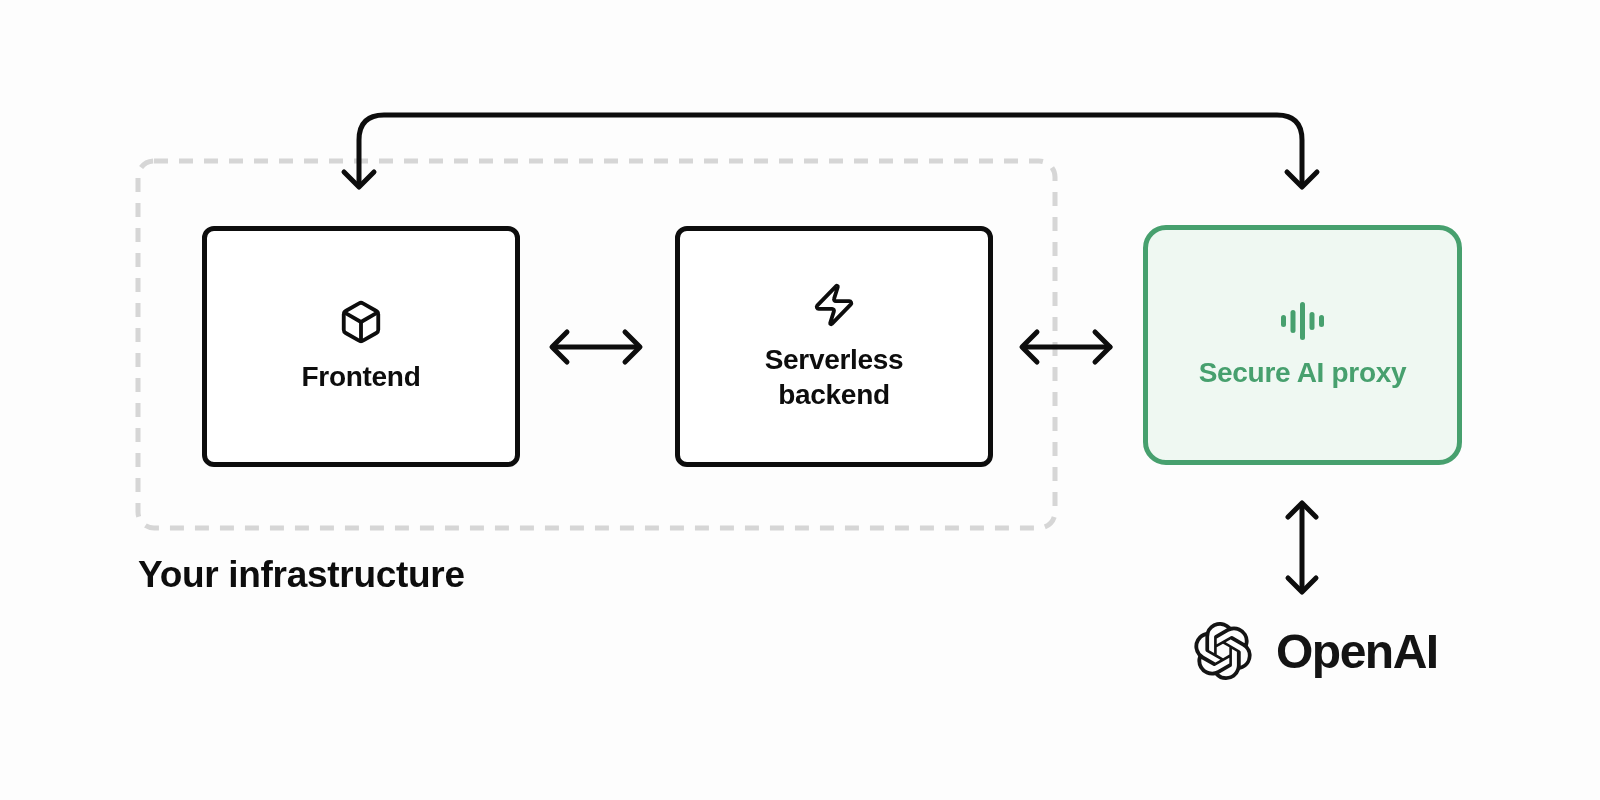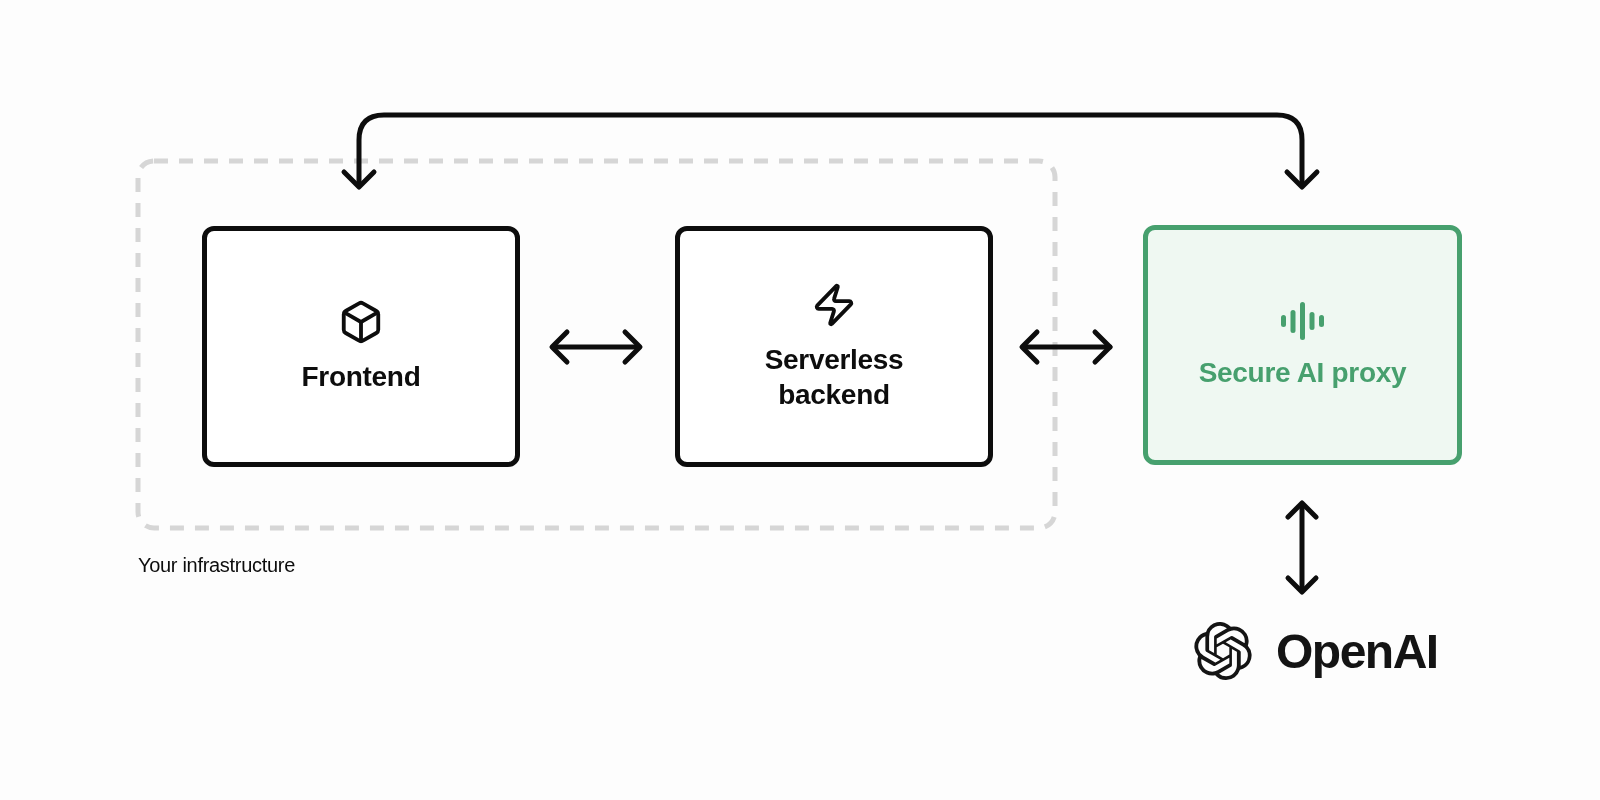--- a/index.html
+++ b/index.html
@@ -52,22 +52,22 @@
   .node.green {
     border-color: #47a06e;
     background: #eff8f2;
   }
   .node.green .label { color: #47a06e; }
   .node .icon { margin-bottom: 14px; }
   .infra-label {
     position: absolute;
     left: 138px;
     top: 554px;
-    font-size: 20px;
-    font-weight: 400;
+    font-size: 37px;
+    font-weight: 700;
     color: #0d0d0d;
     letter-spacing: -0.3px;
   }
   .openai-lockup {
     position: absolute;
     left: 1194px;
     top: 622px;
     display: flex;
     align-items: center;
     gap: 24px;
@@ -125,21 +125,21 @@
   <div class="node" style="left:675px; top:226px; width:318px; height:241px;">
     <svg class="icon" width="46" height="46" viewBox="0 0 24 24" fill="none" stroke="#0d0d0d" stroke-width="2" stroke-linecap="round" stroke-linejoin="round">
       <path d="M4 14a1 1 0 0 1-.78-1.63l9.9-10.2a.5.5 0 0 1 .86.46l-1.92 6.02A1 1 0 0 0 13 10h7a1 1 0 0 1 .78 1.63l-9.9 10.2a.5.5 0 0 1-.86-.46l1.92-6.02A1 1 0 0 0 11 14z"></path>
     </svg>
     <div class="label">
       <div>Serverless</div>
       <div>backend</div>
     </div>
   </div>
 
-  <div class="node green" style="left:1143px; top:225px; width:319px; height:240px;">
+  <div class="node green" style="left:1143px; top:225px; width:319px; height:240px;border-radius:23px;">
     <svg class="icon" width="44" height="40" viewBox="0 0 44 40" fill="#47a06e">
       <rect x="0" y="14" width="5" height="12" rx="2.5"></rect>
       <rect x="9.5" y="9" width="5" height="23" rx="2.5"></rect>
       <rect x="19" y="1" width="5" height="38" rx="2.5"></rect>
       <rect x="28.5" y="11" width="5" height="18" rx="2.5"></rect>
       <rect x="38" y="14" width="5" height="12" rx="2.5"></rect>
     </svg>
     <div class="label">
       <div>Secure AI proxy</div>
     </div>

